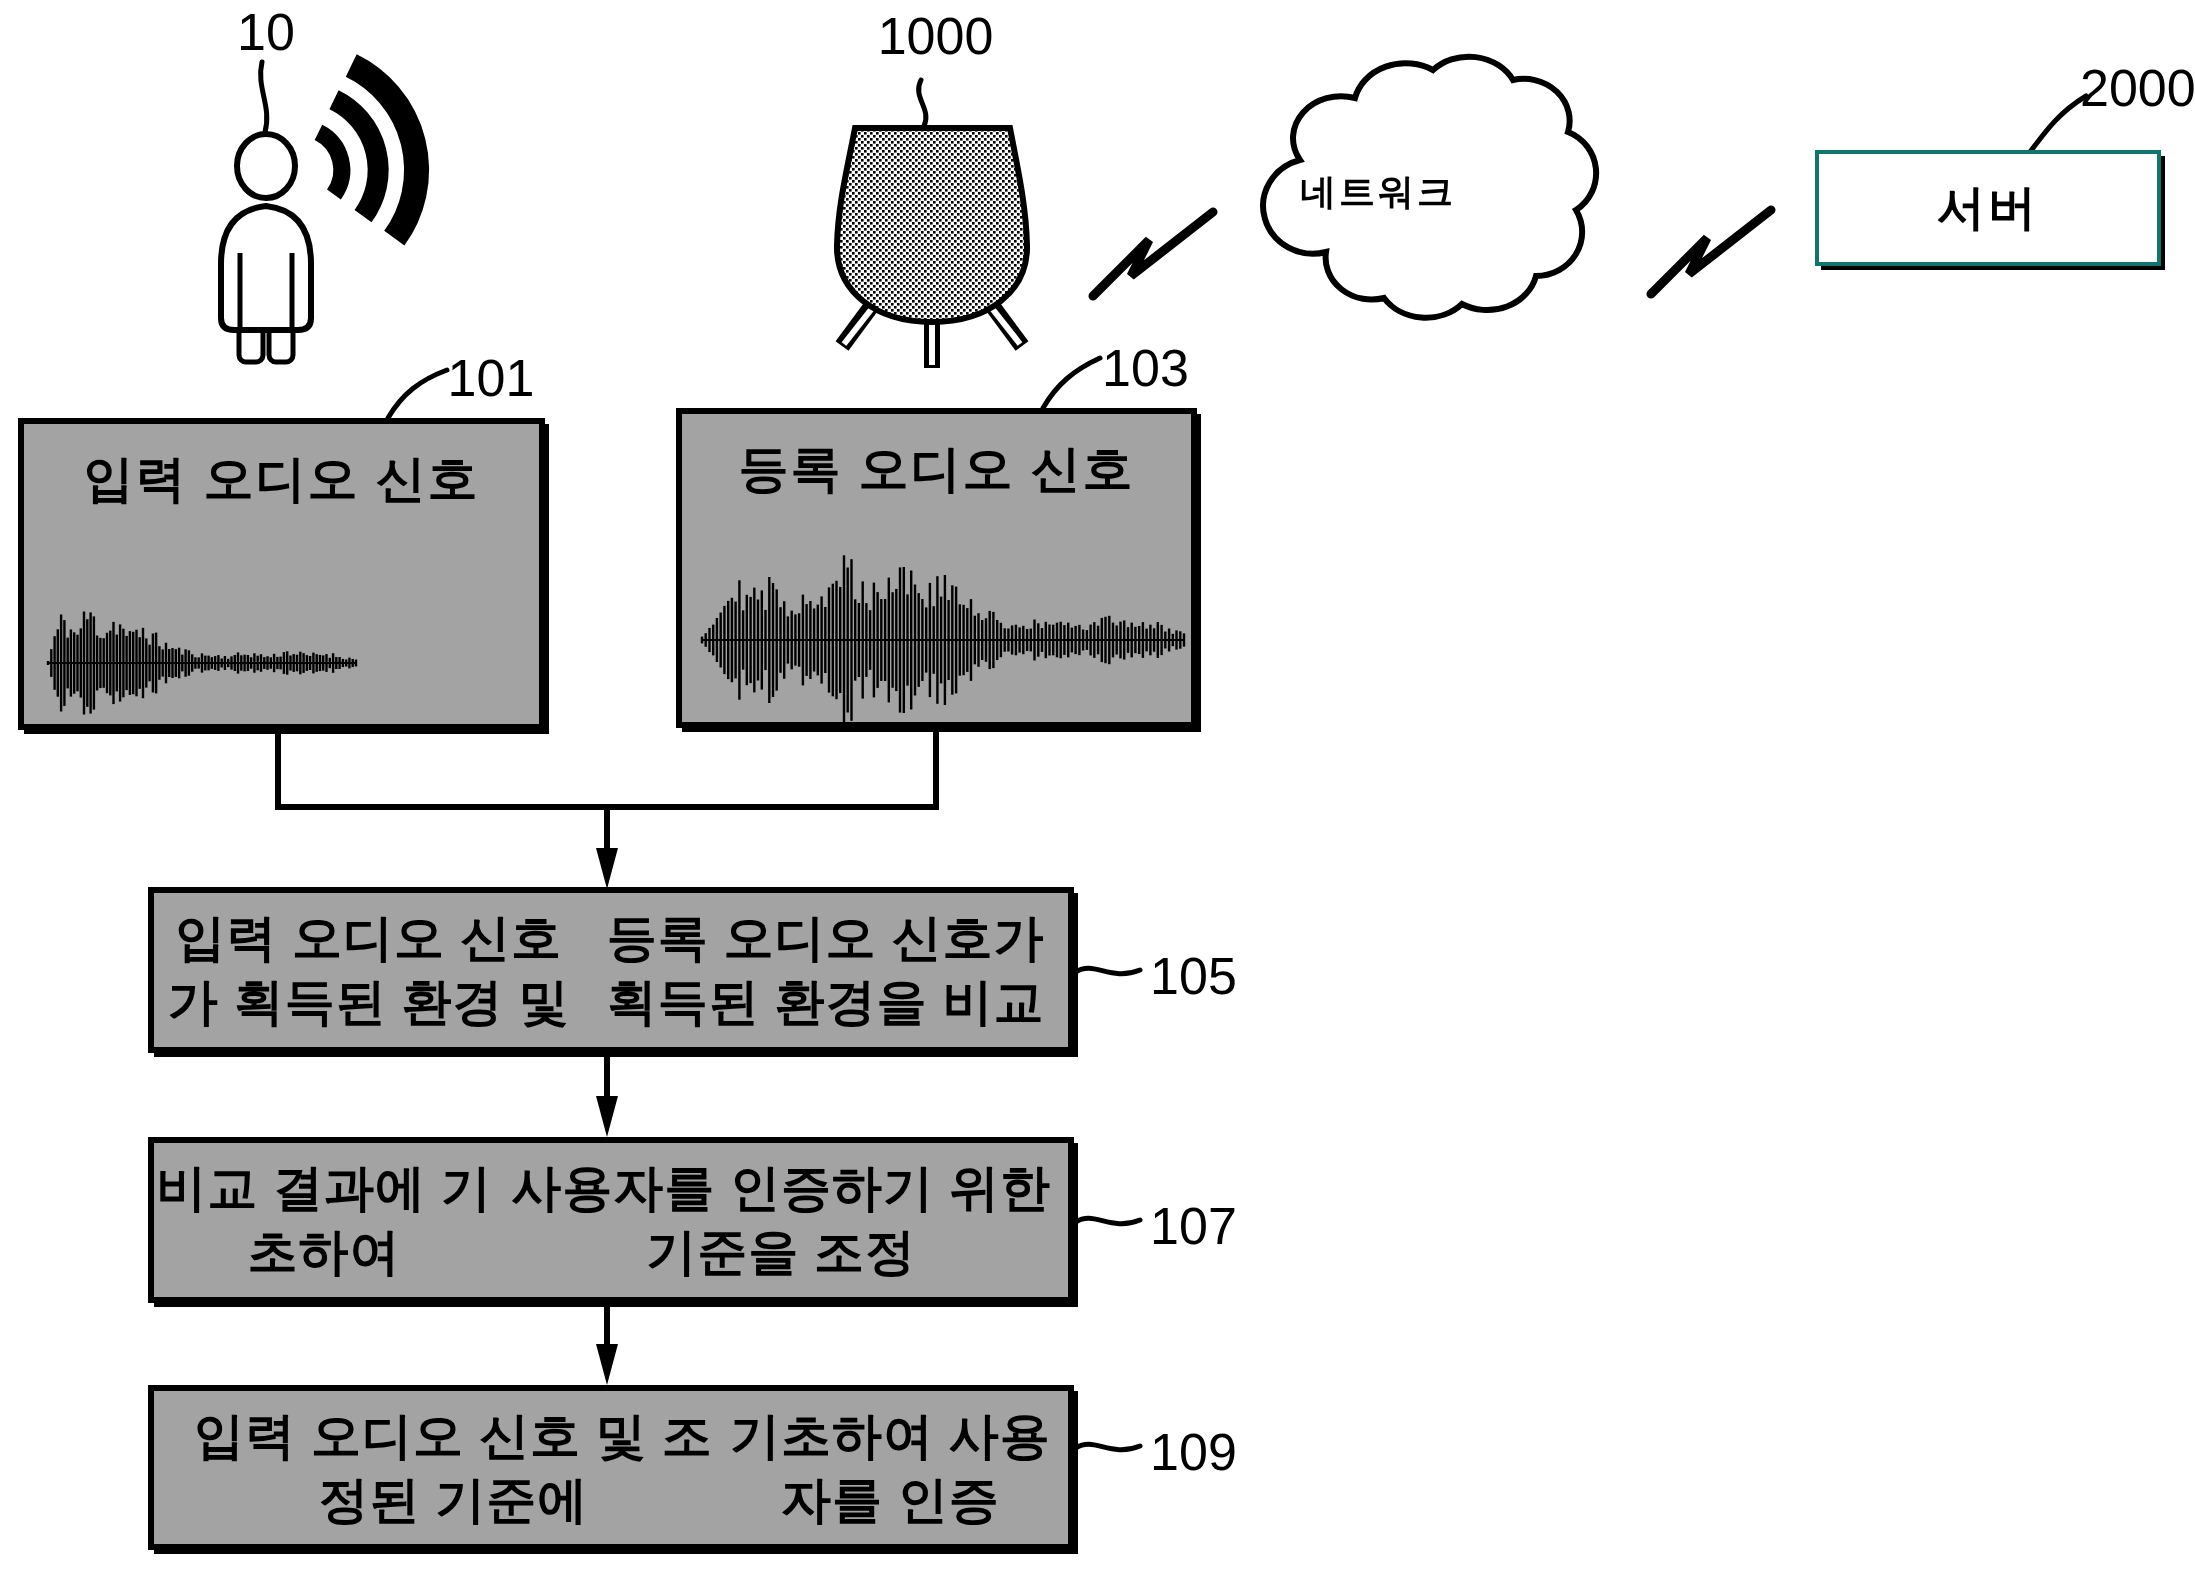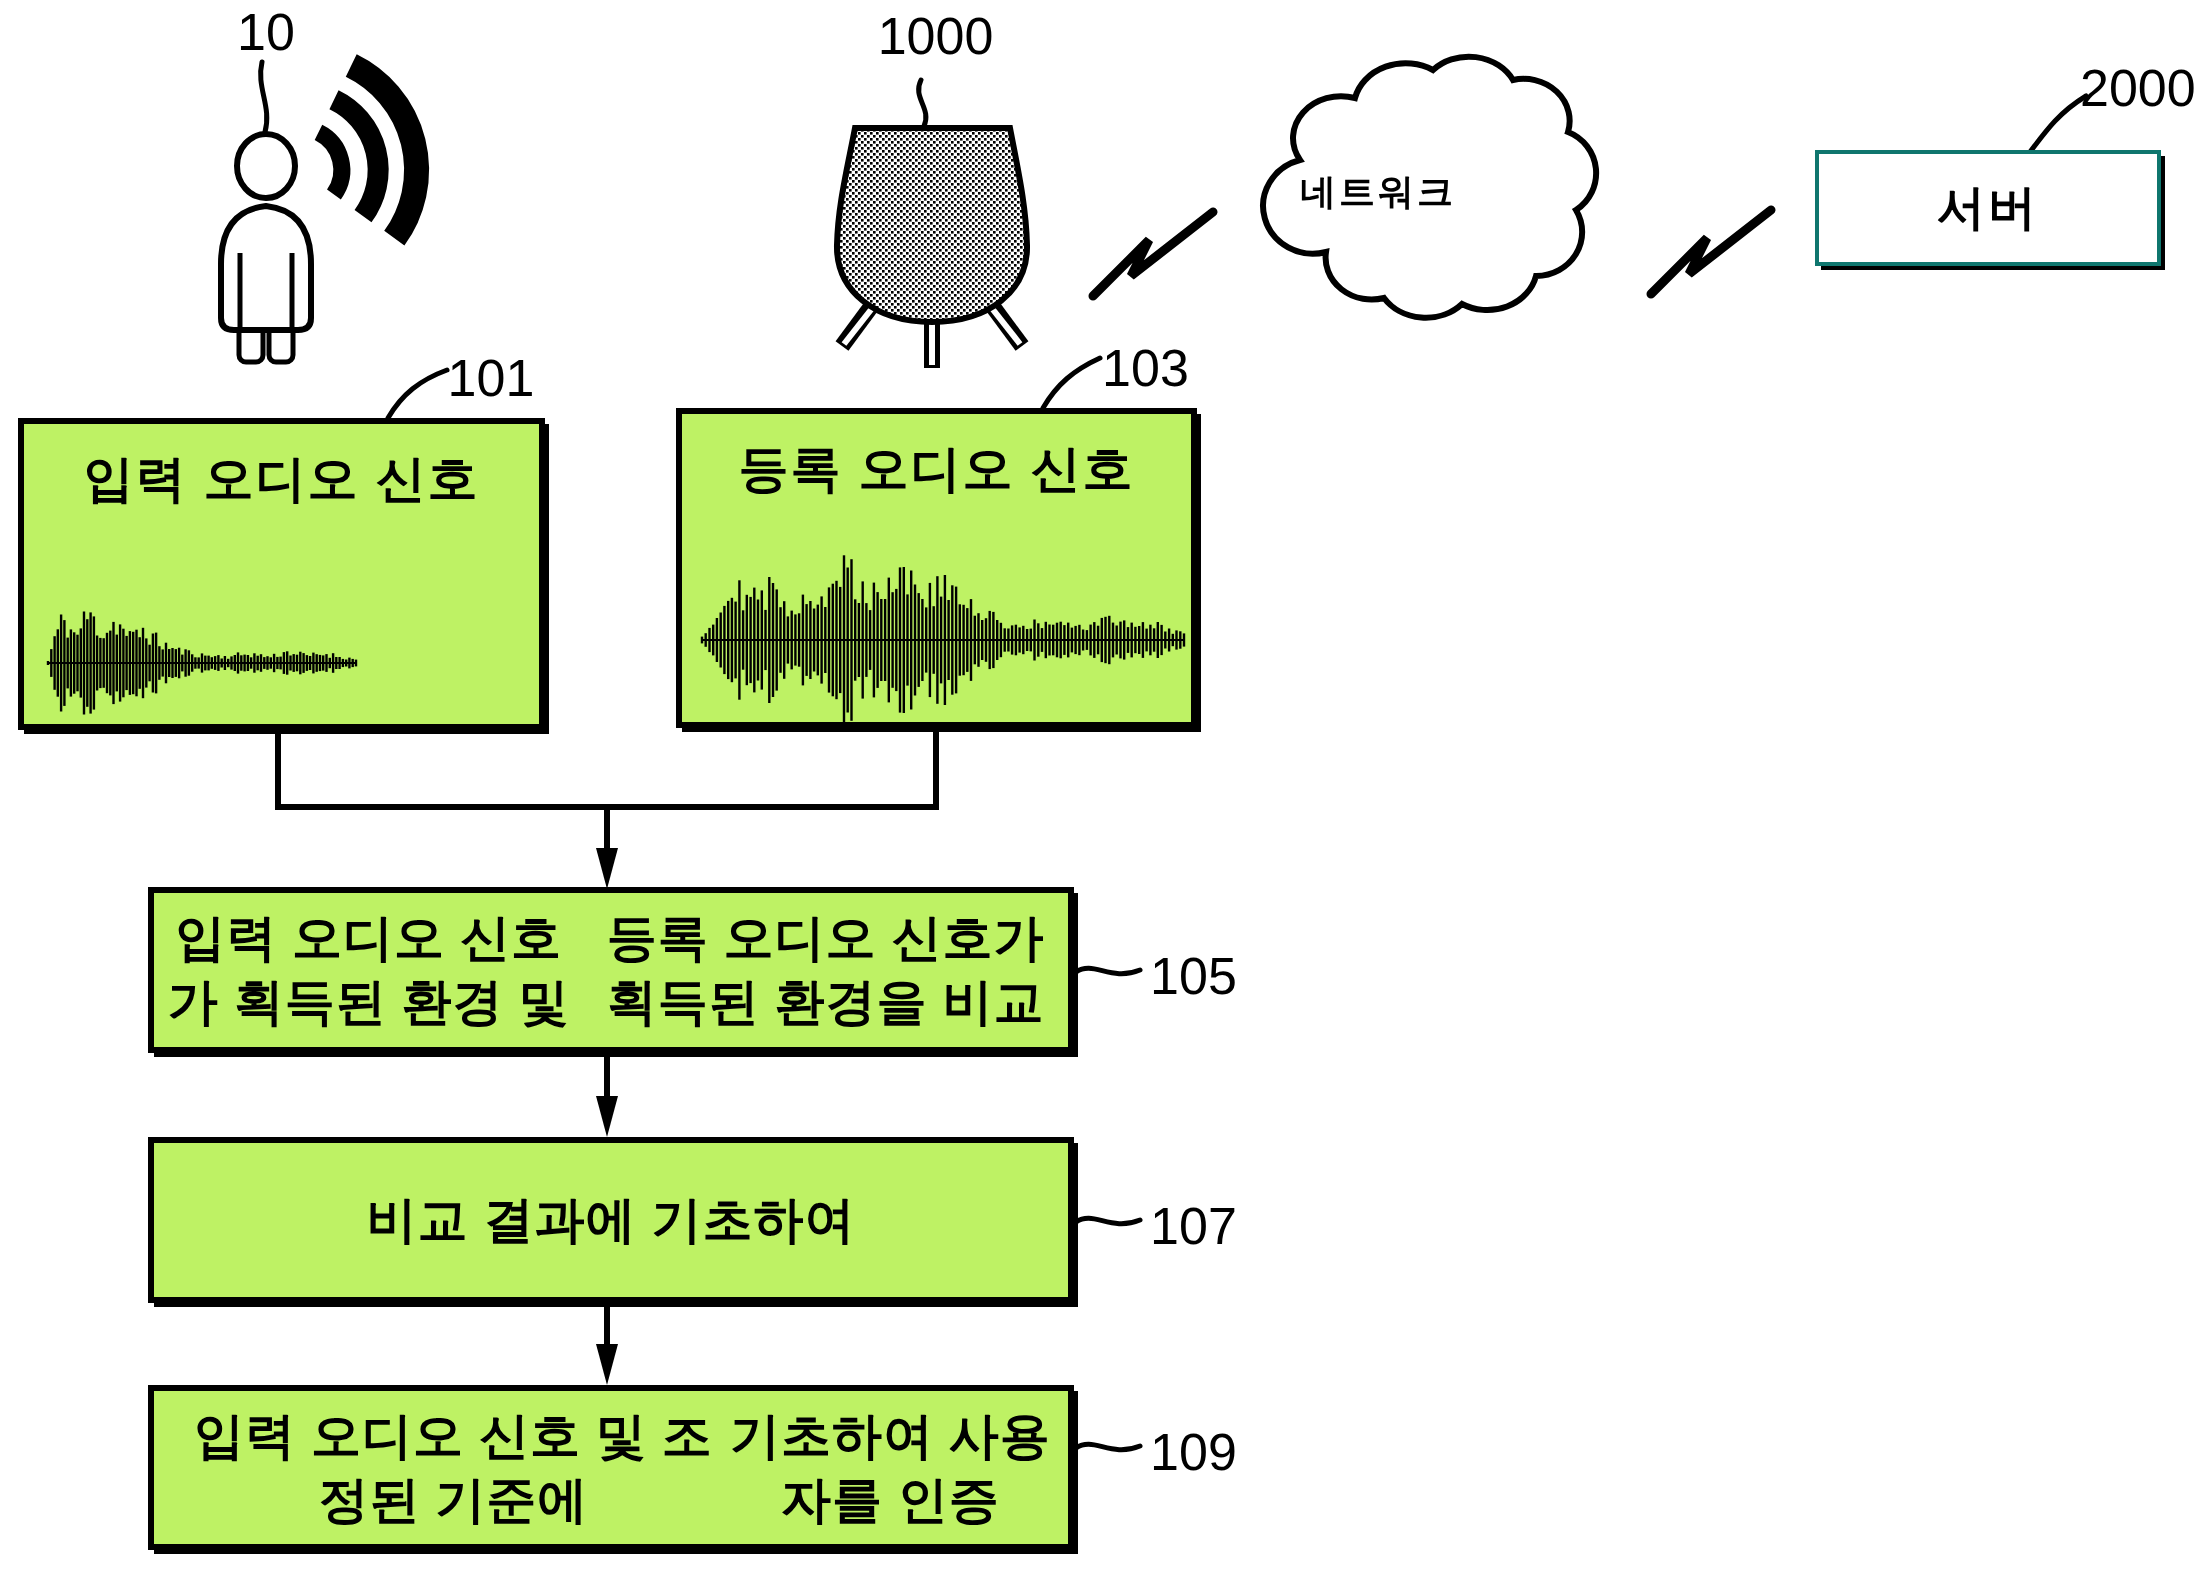--- a/index.html
+++ b/index.html
@@ -1,19 +1,19 @@
 <!DOCTYPE html>
 <html><head>
 <meta charset="utf-8">
 <style>
   html,body{margin:0;padding:0;background:#fff;}
   .canvas{position:relative;width:2195px;height:1575px;background:#fff;overflow:hidden;
           font-family:Liberation Sans, sans-serif;color:#000;border-radius:32px;}
   svg.art{position:absolute;left:0;top:0;width:2195px;height:1575px;z-index:1;}
-  .pbox{position:absolute;background:#bef264;border:6px solid #000;box-sizing:border-box;
+  .pbox{position:absolute;background:#a3a3a3;border:6px solid #000;box-sizing:border-box;
         box-shadow:5px 5px 0 -1px #000;z-index:2;}
   .pbox .wave{position:absolute;left:0;top:0;width:100%;height:100%;}
   .sig-title{position:absolute;left:0;right:0;top:22px;text-align:center;
              font-size:50px;font-weight:bold;letter-spacing:2px;white-space:nowrap;}
   .step{display:flex;justify-content:center;align-items:center;
         font-size:50px;font-weight:bold;line-height:64px;letter-spacing:1px;text-align:center;}
   .refnum{position:absolute;z-index:3;font-size:52px;text-align:center;white-space:nowrap;}
   .cloud-label{position:absolute;z-index:3;font-size:36px;font-weight:bold;letter-spacing:3px;
                text-align:left;white-space:nowrap;}
   .server-box{position:absolute;z-index:2;background:#fff;border:4px solid #0f766e;box-sizing:border-box;
@@ -353,19 +353,20 @@
         <line x1="502.0" x2="502.0" y1="219.4" y2="232.6" stroke="#000" stroke-width="2.4"></line>
       </svg>
   </div>
 
   <div class="pbox step" style="left:148px;top:887px;width:926px;height:166px;">
     <div>입력 오디오 신호가 획득된 환경 및</div>
     <div>등록 오디오 신호가 획득된 환경을 비교</div>
   </div>
   <div class="pbox step" style="left:148px;top:1137px;width:926px;height:166px;">
     <div>비교 결과에 기초하여</div>
+    <div>사용자를 인증하기 위한 기준을 조정</div>
   </div>
   <div class="pbox step" style="left:148px;top:1385px;width:926px;height:165px;padding-left:40px;">
     <div>입력 오디오 신호 및 조정된 기준에</div>
     <div>기초하여 사용자를 인증</div>
   </div>
 
 </div>
 
 </body></html>

